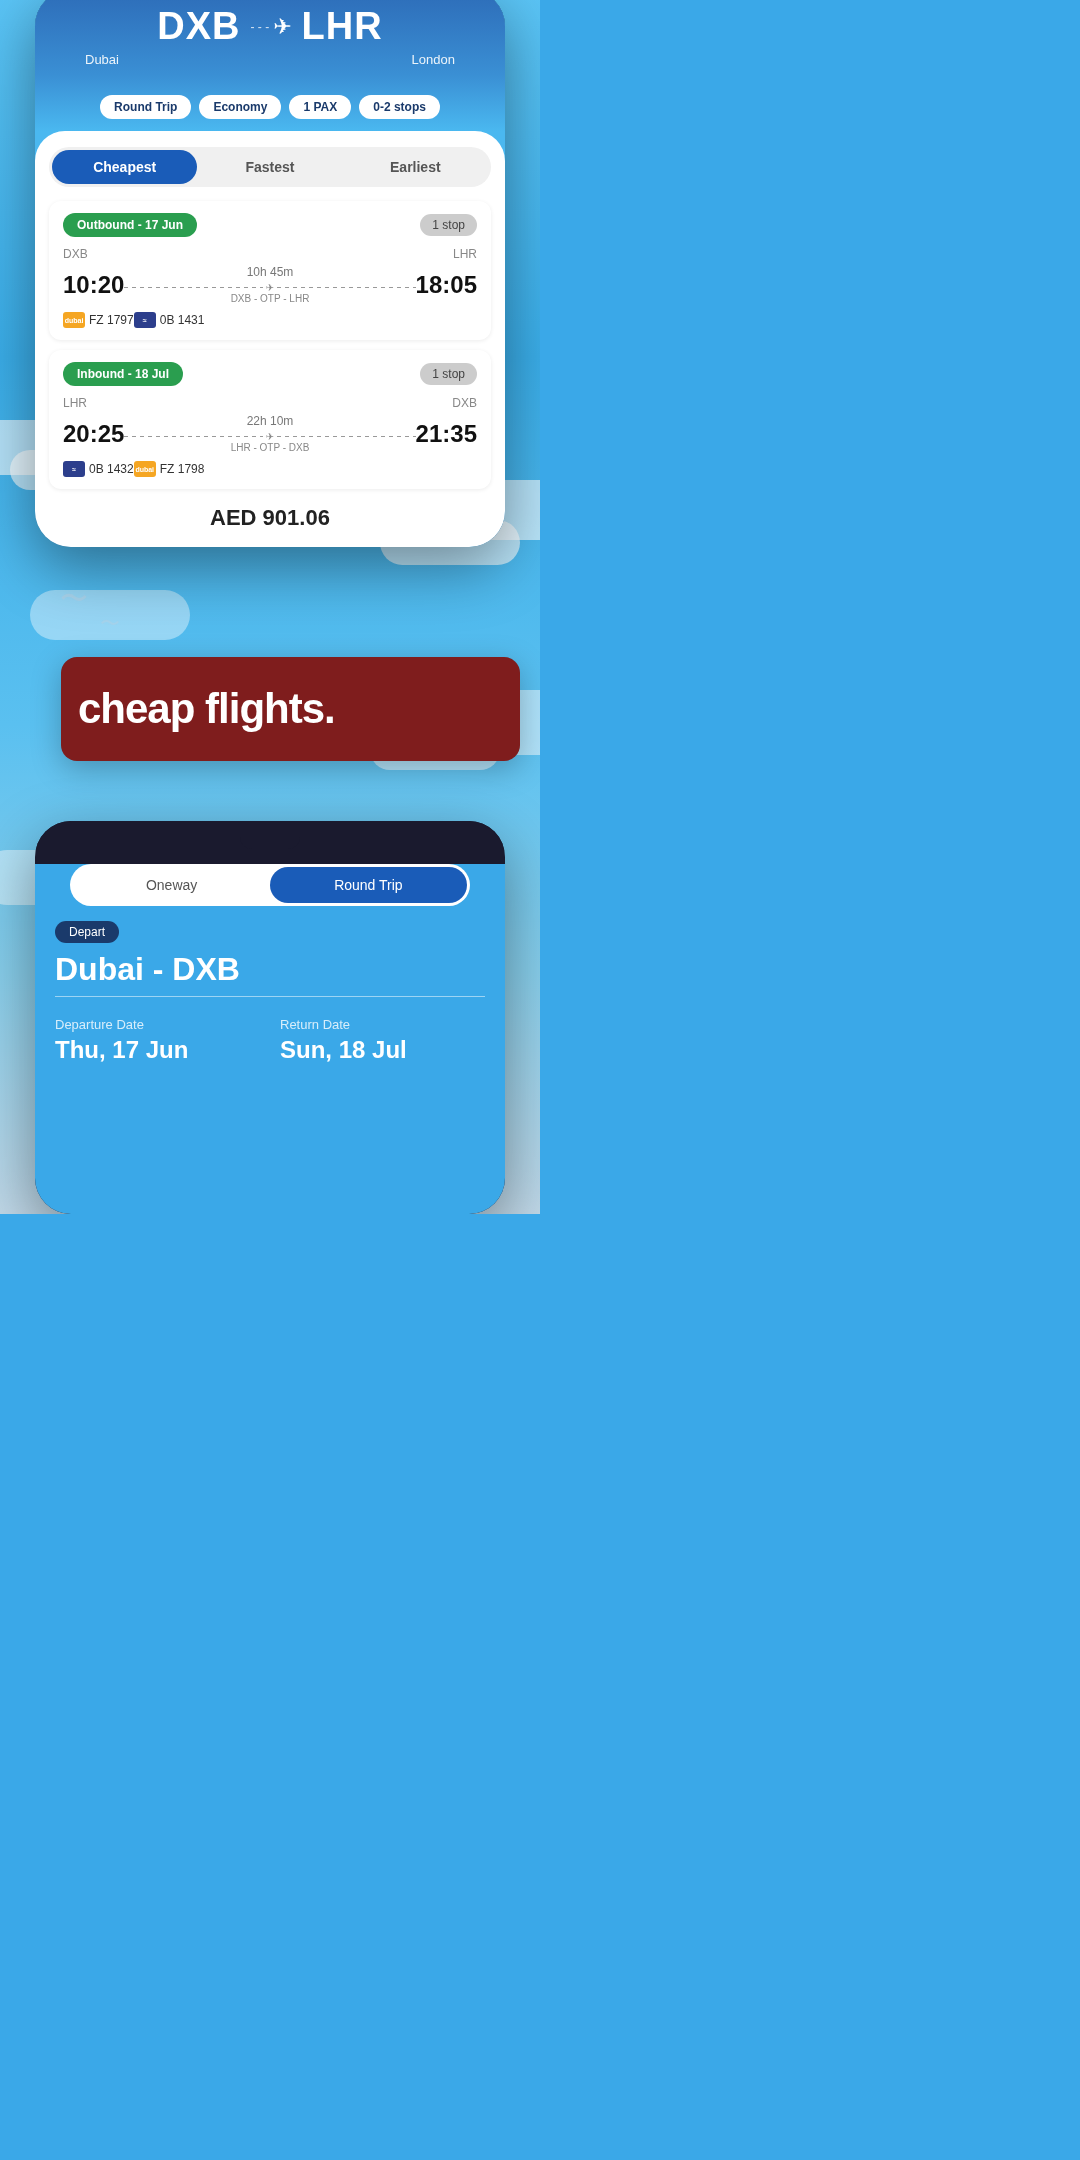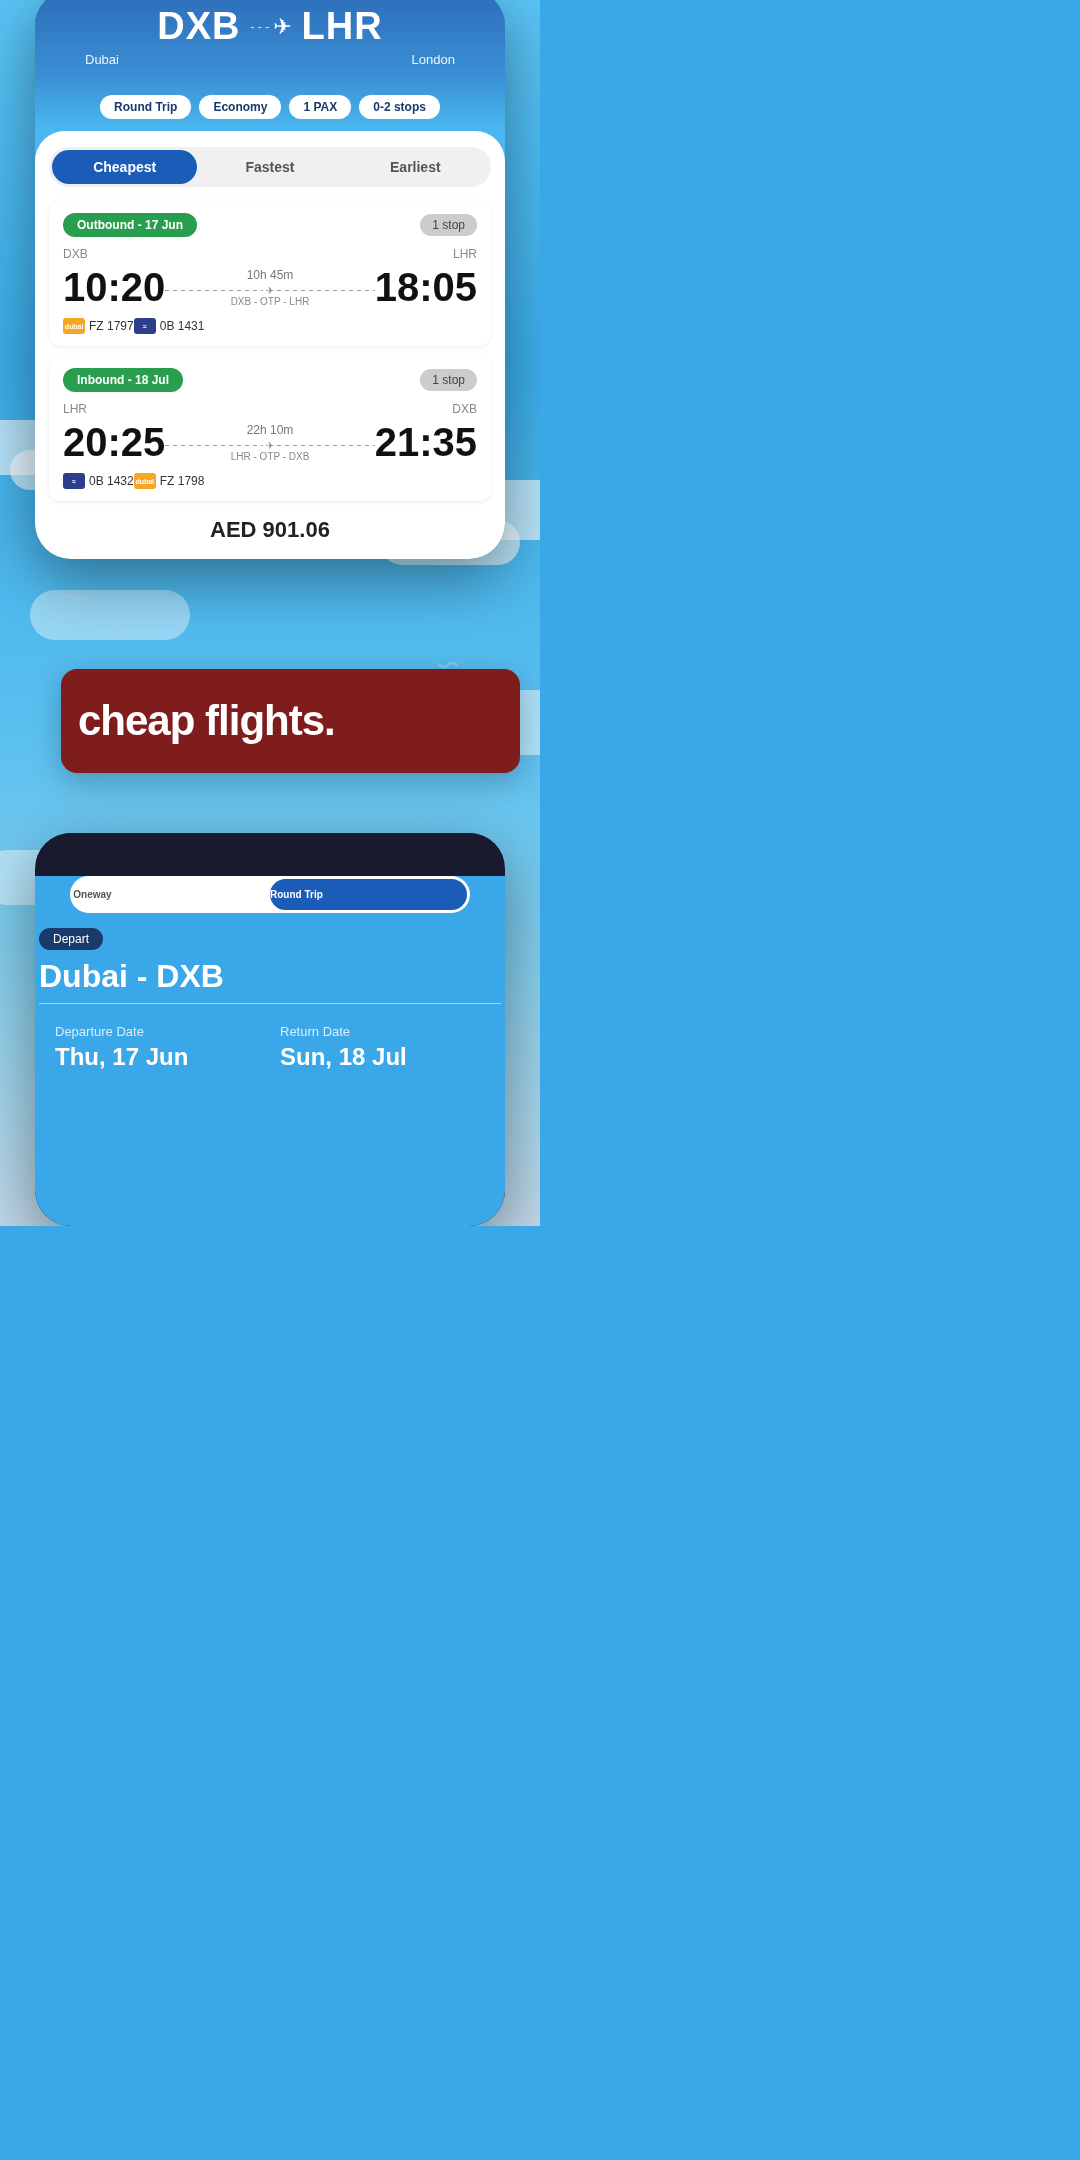--- a/index.html
+++ b/index.html
@@ -168,21 +168,21 @@
     }
 
     .time-row {
       display: flex;
       align-items: center;
       justify-content: space-between;
       margin-bottom: 8px;
     }
 
     .time-big {
-      font-size: 40px;
+      font-size: 24px;
       font-weight: 900;
       color: #111;
     }
 
     .duration-info {
       text-align: center;
       flex: 1;
     }
 
     .duration-text {
@@ -302,38 +302,38 @@
       display: flex;
       background: white;
       border-radius: 30px;
       margin: 15px auto;
       width: 85%;
       padding: 3px;
     }
 
     .trip-option {
       flex: 1;
-      text-align: left;
+      text-align: center;
       padding: 10px 0;
       border-radius: 25px;
-      font-size: 10px;
-      font-weight: 700;
+      font-size: 14px;
+      font-weight: 400;
     }
 
     .trip-option.active {
       background: #1a5cb8;
       color: white;
     }
 
     .trip-option.inactive {
       color: #555;
     }
 
     .search-section {
-      padding: 0 4px;
+      padding: 0 20px;
     }
 
     .field-label {
       background: #1a3a6b;
       color: white;
       border-radius: 16px;
       padding: 4px 14px;
       font-size: 12px;
       font-weight: 500;
       display: inline-block;

